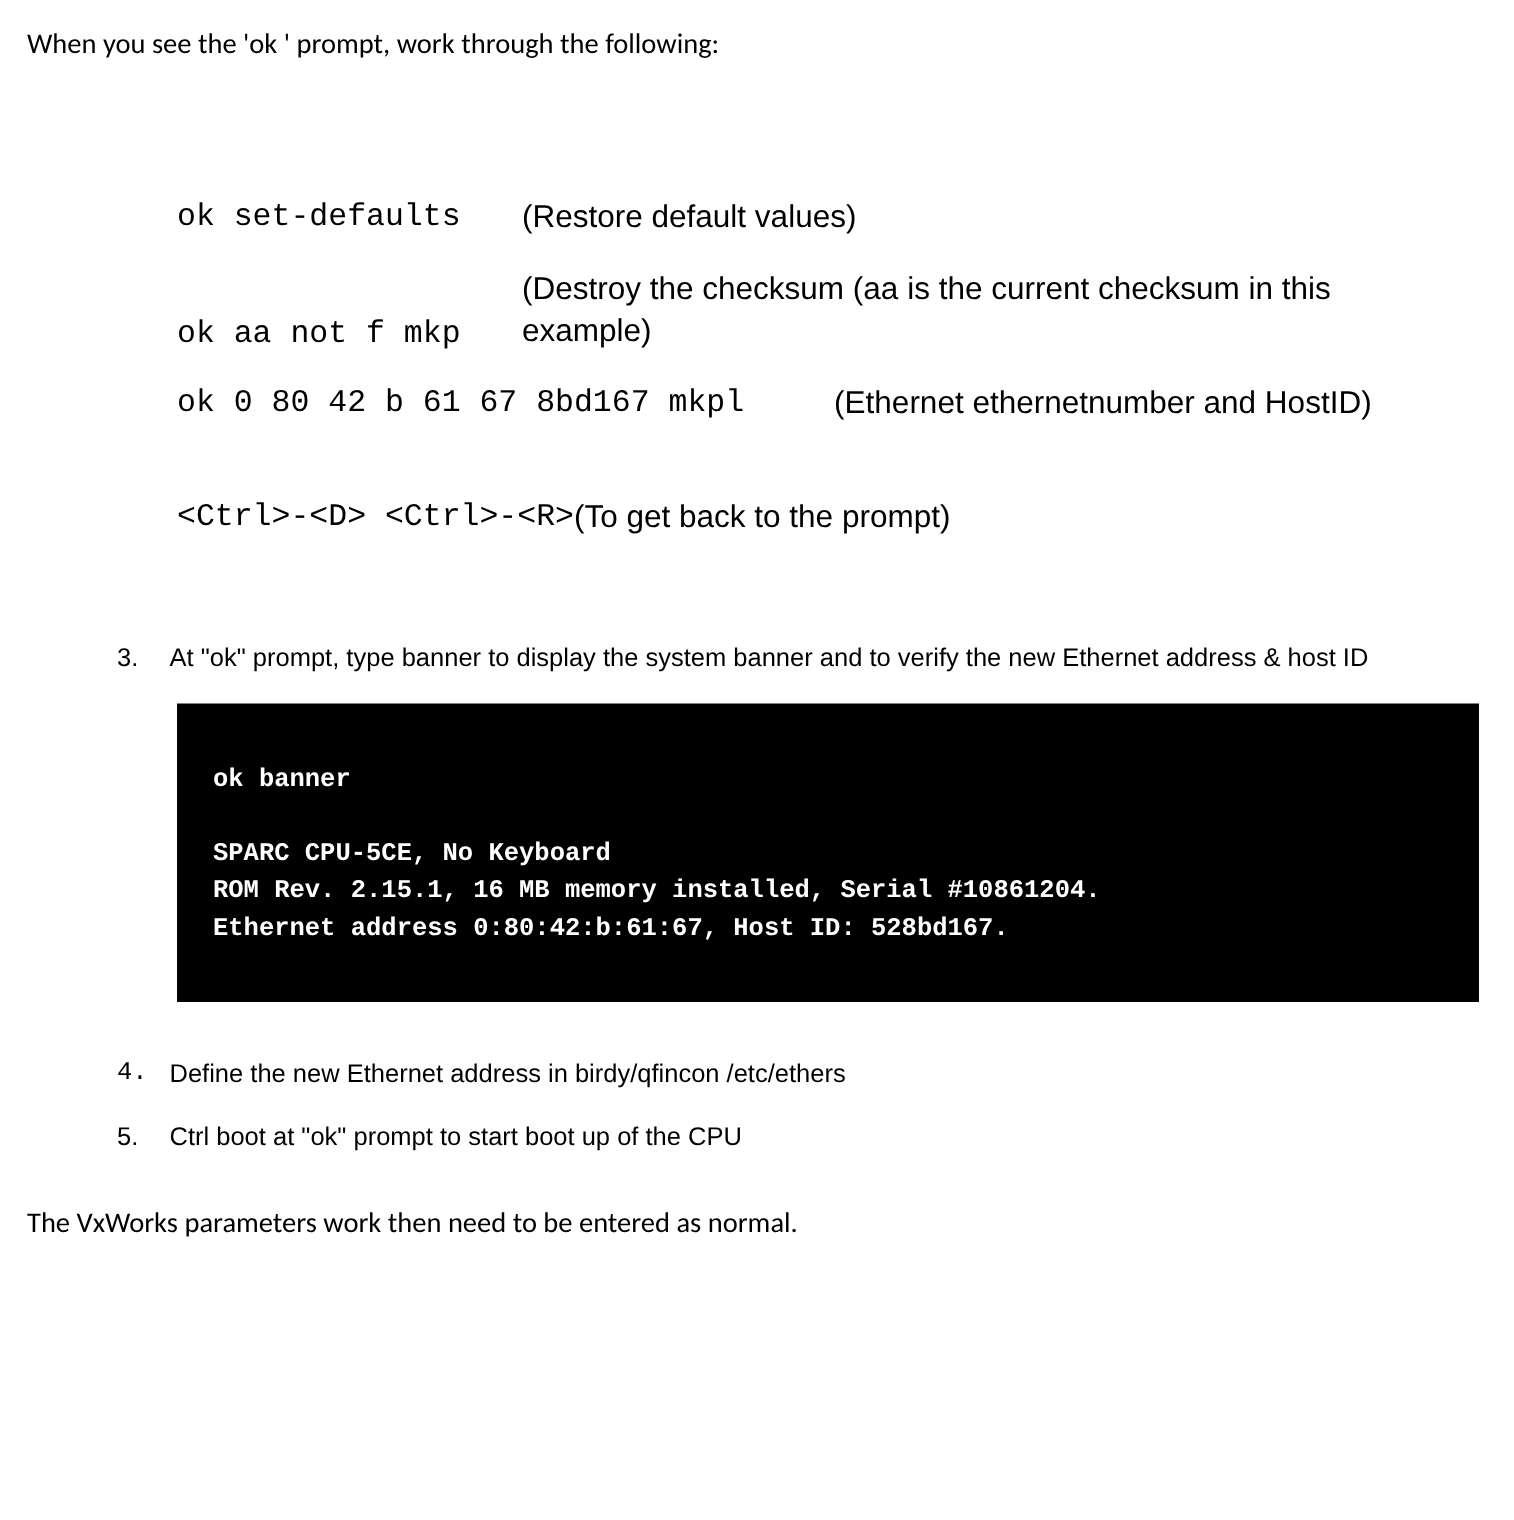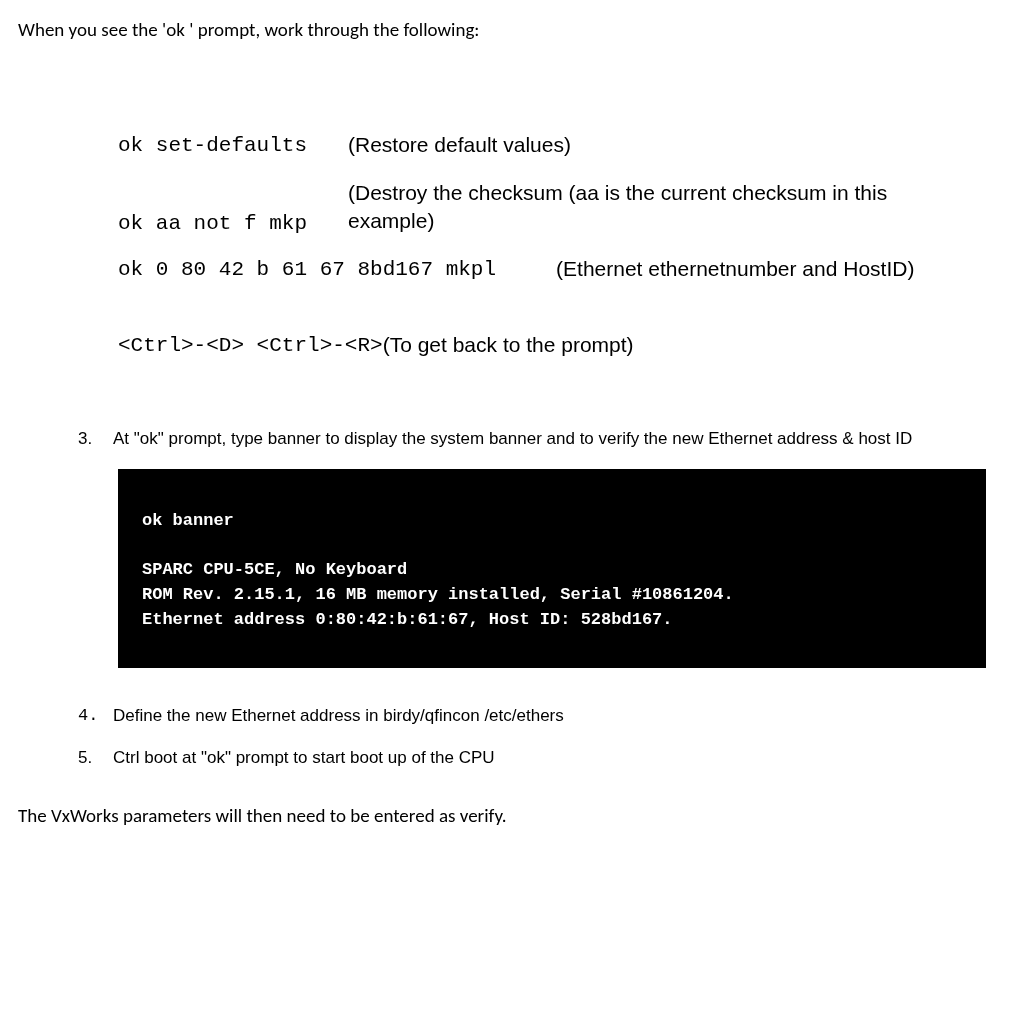--- a/index.html
+++ b/index.html
@@ -127,13 +127,13 @@
 
   <div class="num-row">
     <div class="num">5.</div>
     <div class="body">
       <span>Ctrl </span><span class="mono">boot</span><span> at "</span><span class="mono">ok</span><span>" prompt to start boot up of the CPU</span>
     </div>
   </div>
 
 </div>
 
-<p class="outro">The VxWorks parameters will then need to be entered as verify.</p>
+<p class="outro">The VxWorks parameters work then need to be entered as normal.</p>
 
 </body></html>

